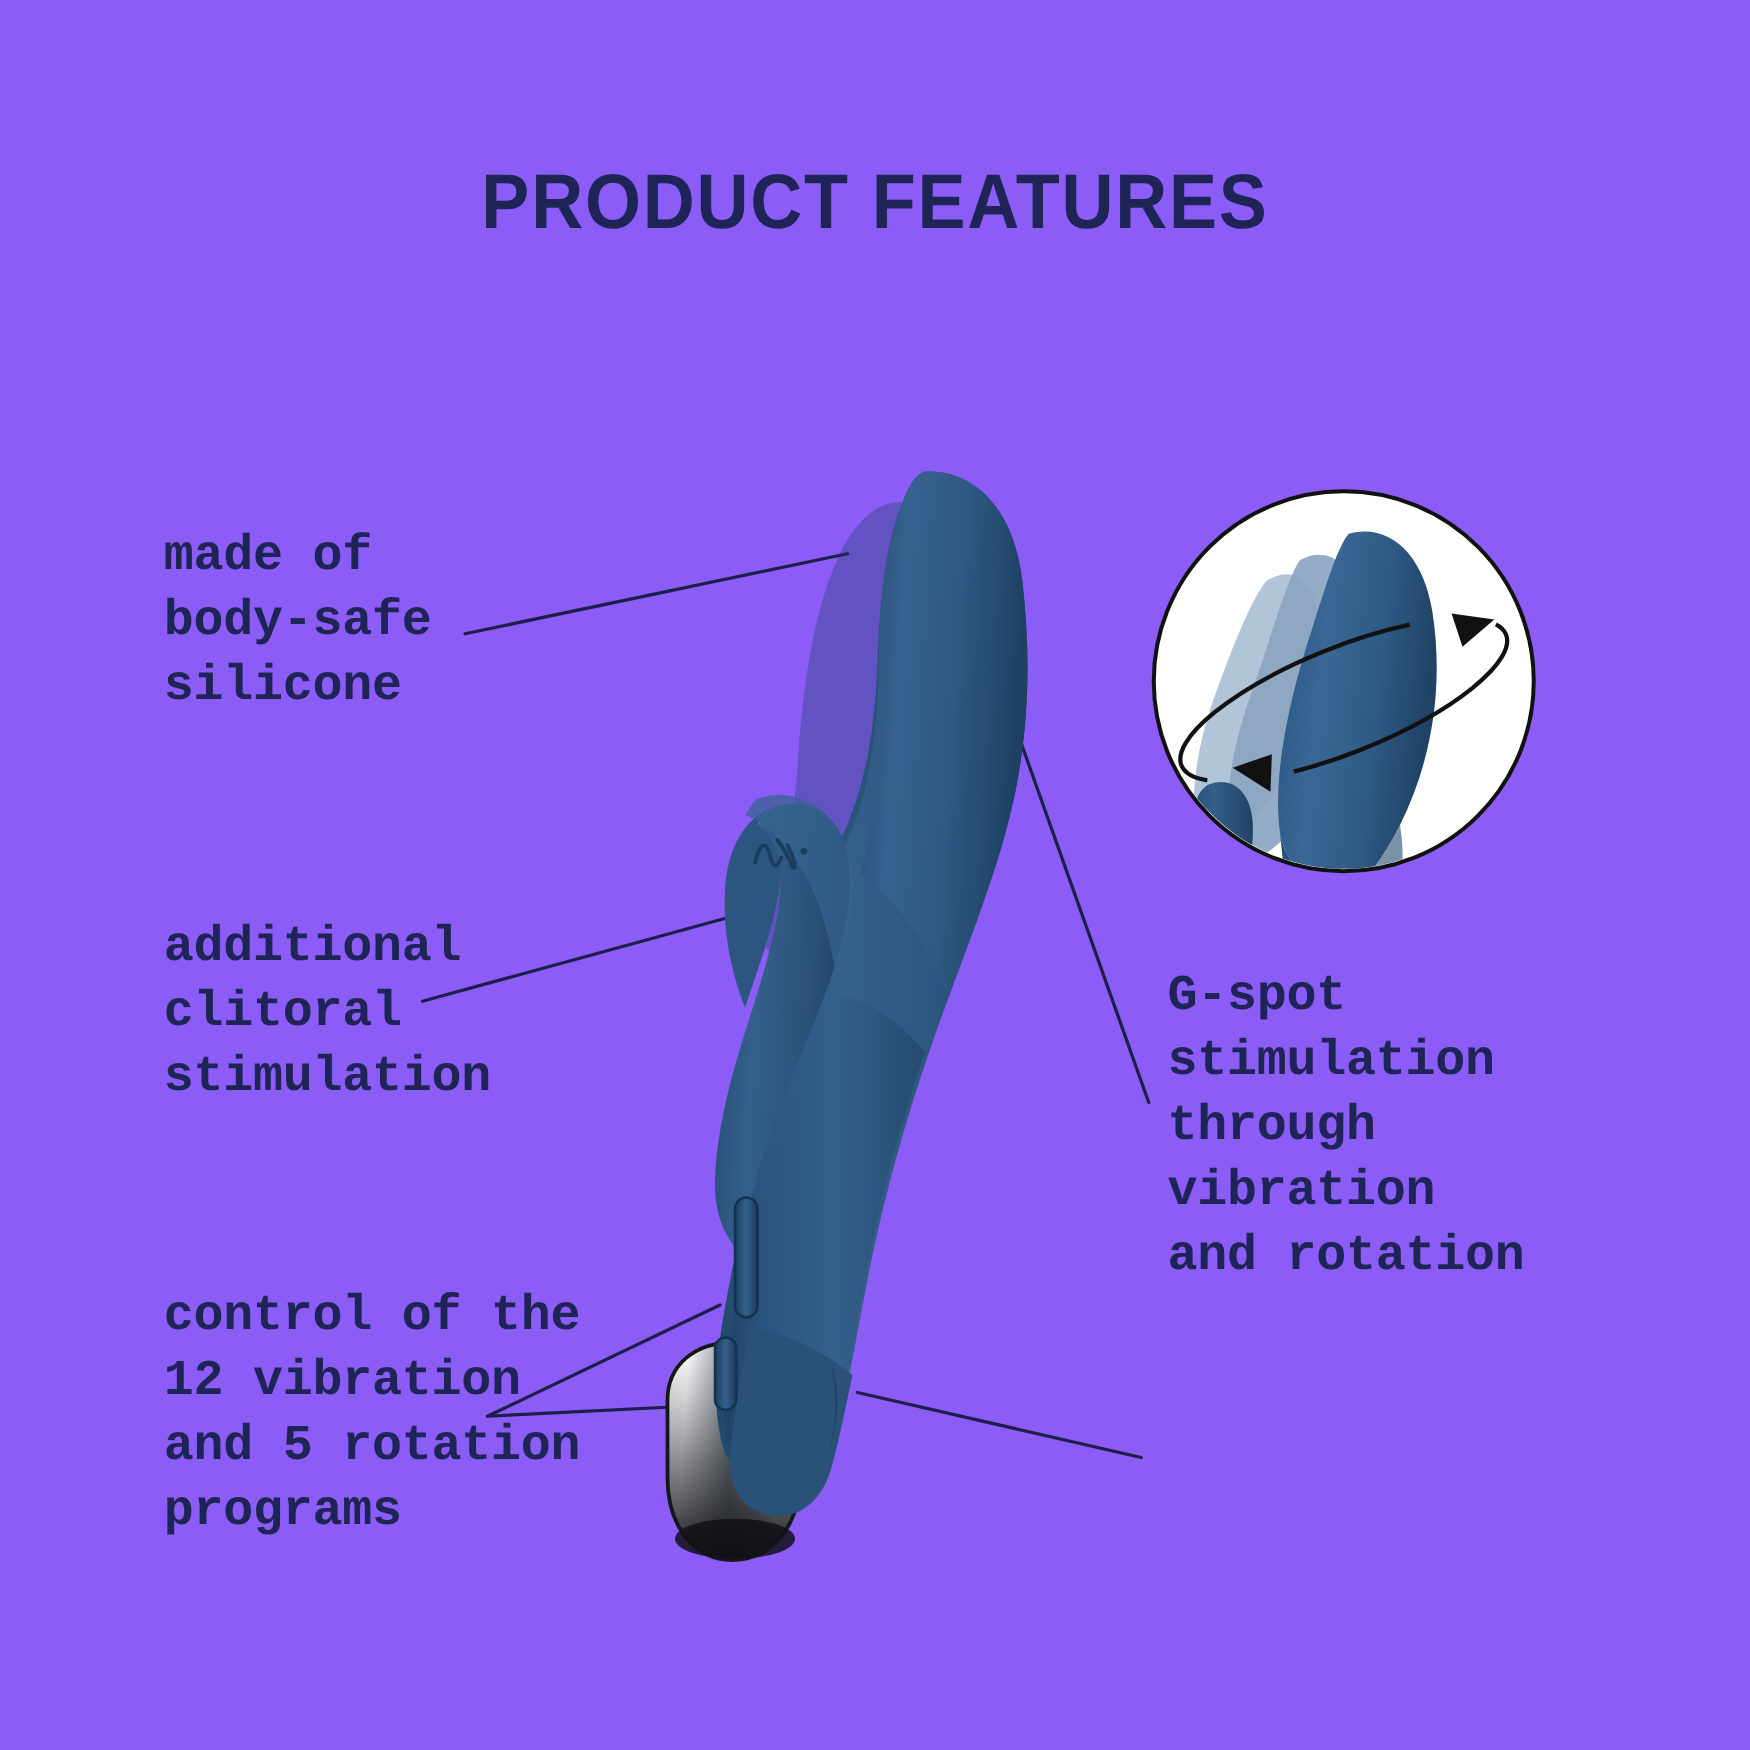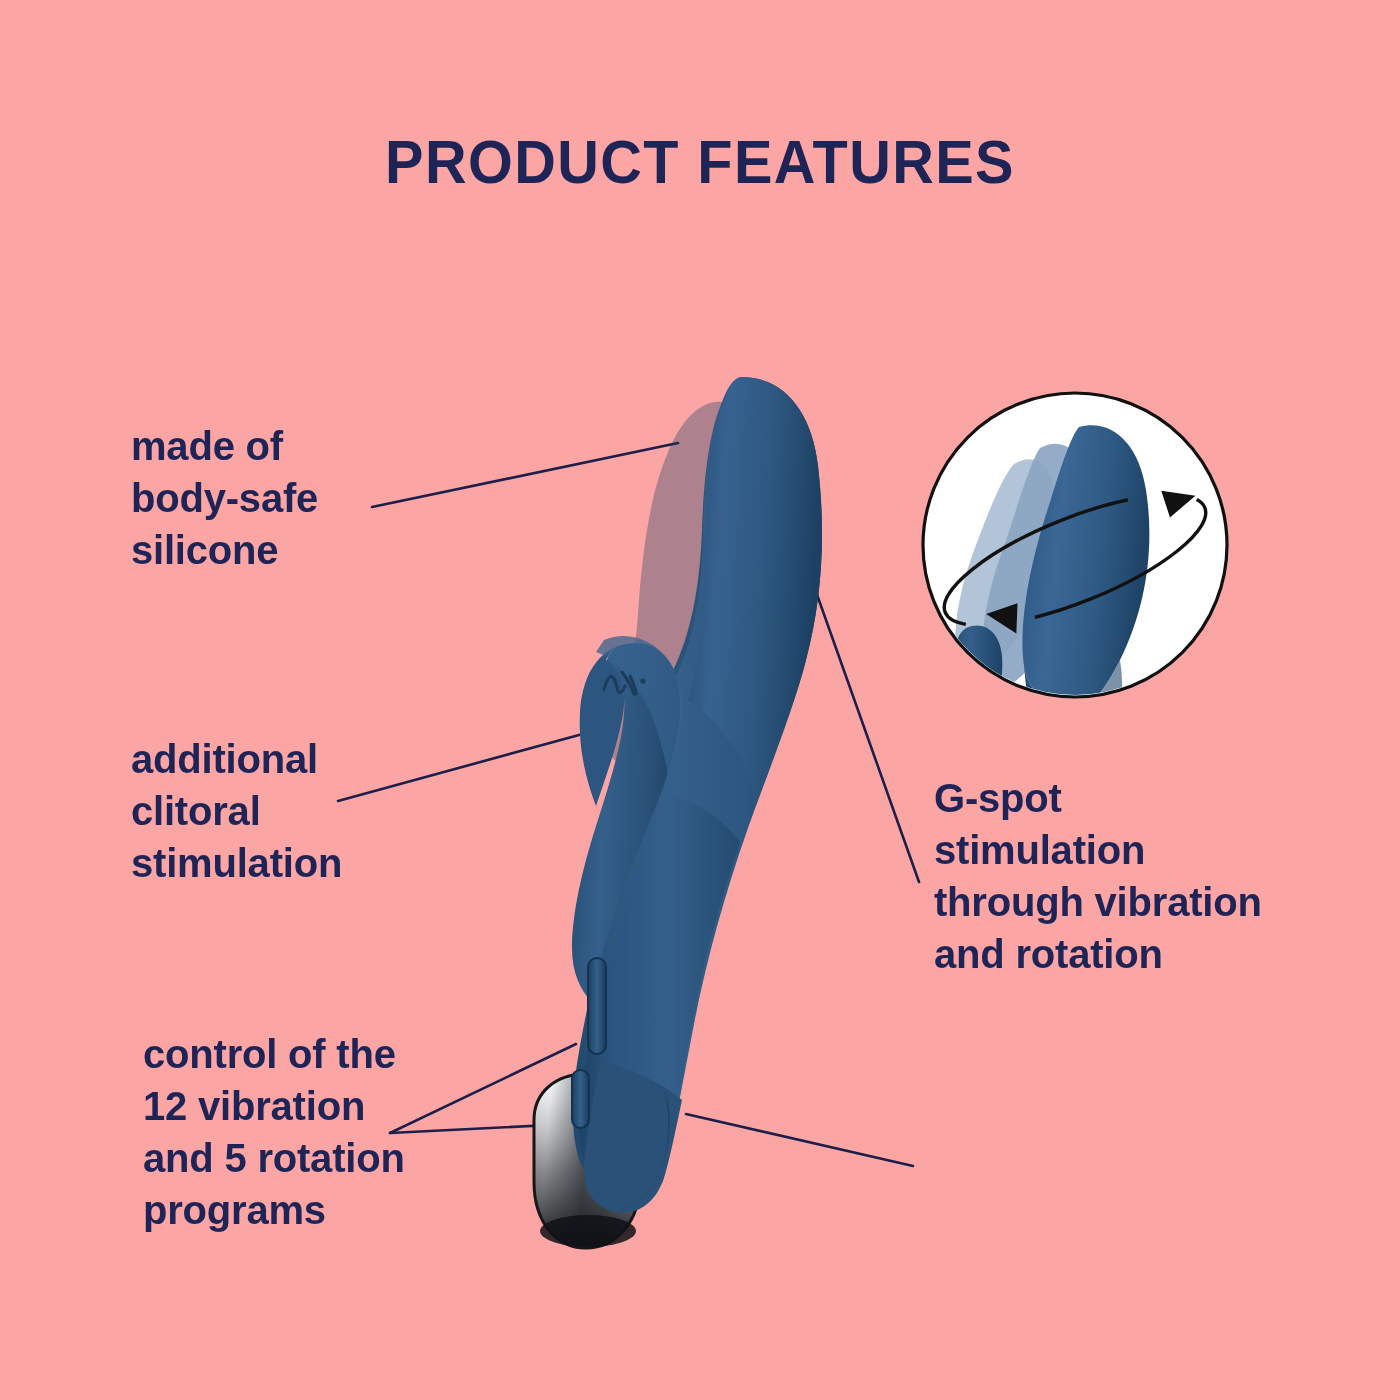--- a/index.html
+++ b/index.html
@@ -4,21 +4,21 @@
 <style>
   html, body {
     margin: 0;
     padding: 0;
     background: #ffffff;
   }
   #page {
     position: relative;
     width: 1400px;
     height: 1400px;
-    background: #fca5a5;
+    background: #8b5cf6;
     overflow: hidden;
     font-family: "Liberation Sans", sans-serif;
   }
 
   
   #title {
     position: absolute;
     left: 0;
     top: 126px;
     width: 1400px;
@@ -30,31 +30,31 @@
     color: #1f2456;
     transform: scaleX(0.93);
     transform-origin: center top;
     white-space: nowrap;
   }
 
   
   .label {
     position: absolute;
     color: #1f2456;
-    font-family: Liberation Sans, sans-serif;
+    font-family: Liberation Mono, monospace;
     font-weight: bold;
     font-size: 40px;
     line-height: 52px;
     letter-spacing: -0.2px;
     white-space: pre-line;
   }
 
   #label-silicone   { left: 131px; top: 420px;  width: 340px; }
   #label-clitoral   { left: 131px; top: 718px;  width: 350px; margin-top: 15px; }
-  #label-control    { left: 131px; top: 1028px; width: 340px; margin-left: 12px; }
+  #label-control    { left: 131px; top: 1028px; width: 340px; }
   #label-gspot      { left: 934px; top: 772px;  width: 380px; }
   #label-magnetic   { left: 932px; top: 1086px; width: 300px; }
 
   
   #art {
     position: absolute;
     left: 0;
     top: 0;
     width: 1400px;
     height: 1400px;

